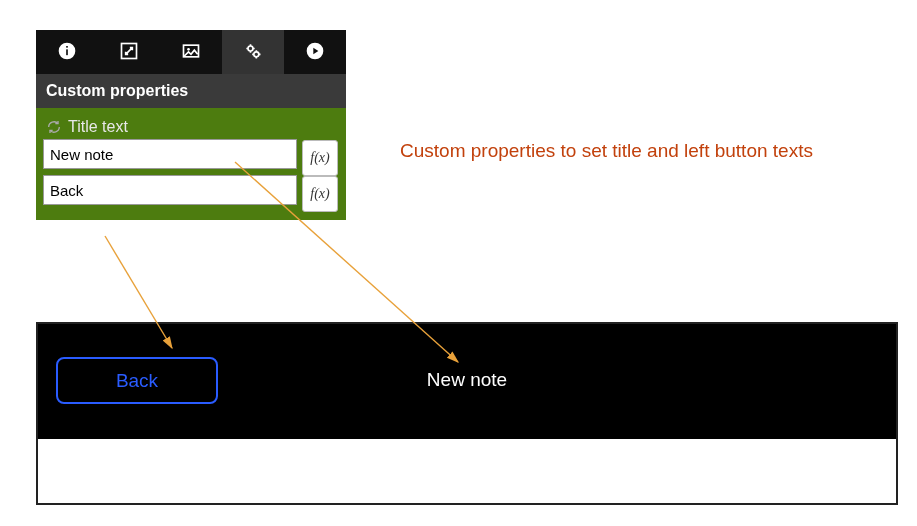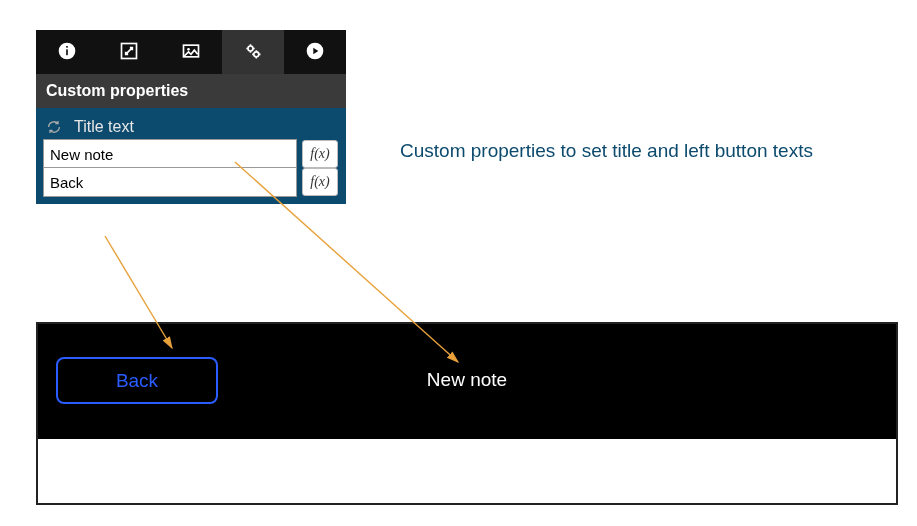--- a/index.html
+++ b/index.html
@@ -11,21 +11,21 @@
     font-family: Arial, Helvetica, sans-serif;
     position: relative;
     overflow: hidden;
   }
   
   .panel {
     position: absolute;
     left: 36px;
     top: 30px;
     width: 310px;
-    background: #0c4a6e;
+    background: #4d7c0f;
     color: #eee;
     font-size: 15px;
     user-select: none;
   }
   .tabbar {
     display: flex;
     height: 44px;
     background: #111;
   }
   .tab {
@@ -41,21 +41,21 @@
     background: #3a3a3a;
     padding: 8px 10px;
     font-weight: bold;
     color: #fff;
     font-size: 16px;
   }
   .prop-group { padding: 4px 8px 8px 8px; }
   .prop-label {
     display: flex;
     align-items: center;
-    gap: 12px;
+    gap: 6px;
     padding: 6px 2px 4px 2px;
     color: #e8e8e8;
     font-size: 16px;
   }
   .refresh-ico {
     width: 16px; height: 16px;
     display: inline-flex;
   }
   .refresh-ico svg { width:16px; height:16px; stroke:#aaa; fill:none; stroke-width:2; }
   .prop-row {
@@ -68,40 +68,40 @@
     height: 28px;
     border: none;
     padding: 2px 6px;
     font-size: 15px;
     background: #fff;
     color: #000;
     outline: 1px solid #999;
   }
   .fx-btn {
     width: 36px;
-    height: 28px;
+    height: 36px;
     background: #fff;
     color: #333;
     border: 1px solid #bbb;
     border-radius: 3px;
     font-style: italic;
     font-family: "Times New Roman", serif;
     font-size: 14px;
     display: flex;
     align-items: center;
     justify-content: center;
     cursor: pointer;
   }
   
   .annotation {
     position: absolute;
     left: 400px;
     top: 140px;
     font-size: 19px;
-    color: #0c4a6e;
+    color: #c2410c;
   }
   
   .preview-wrap {
     position: absolute;
     left: 36px;
     top: 322px;
     width: 862px;
     background: #000;
     border: 2px solid #222;
   }

